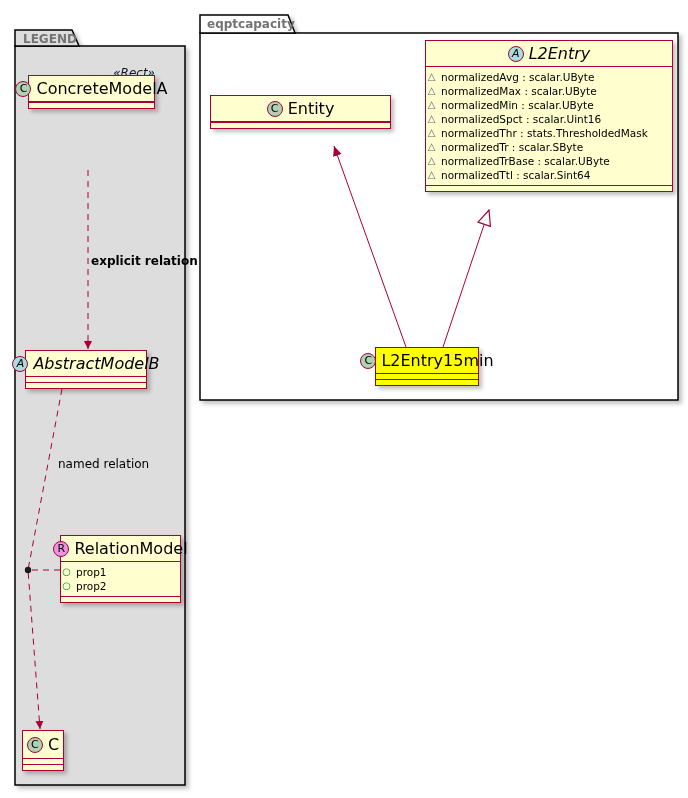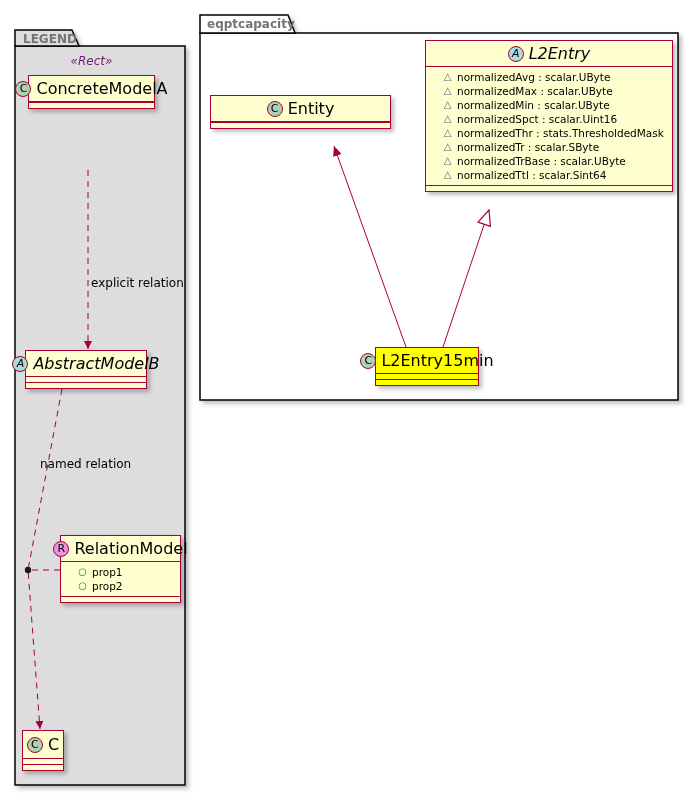--- a/index.html
+++ b/index.html
@@ -8,21 +8,21 @@
     font-family:"DejaVu Sans", sans-serif;overflow:hidden;
   }
   svg.layer{position:absolute;left:0;top:0;pointer-events:none;}
   #pkg-layer{z-index:0;}
   #edge-layer{z-index:3;}
 
   .pkg-title{
     position:absolute;z-index:1;font-size:12px;font-weight:bold;color:#737373;
   }
   .stereotype{
-    position:absolute;z-index:2;font-size:12px;font-style:italic;color:#701a75;text-align:center;
+    position:absolute;z-index:2;font-size:12px;font-style:italic;color:#0f172a;text-align:right;margin-top:12px;
   }
 
   .cls{
     position:absolute;z-index:2;background:#FEFECE;border:1px solid #A80036;
     box-shadow:3px 3px 4px rgba(0,0,0,0.25);box-sizing:border-box;
   }
   .cls.highlight{background:#FFFF00;}
   .cls-head{
     display:flex;align-items:center;justify-content:center;gap:5px;
     padding:3px 5px;border-bottom:1px solid #A80036;
@@ -30,21 +30,21 @@
   .cls-name{font-size:16px;color:#000;white-space:nowrap;}
   .it{font-style:italic;}
   .badge{
     width:16px;height:16px;border-radius:50%;border:1px solid #A80036;
     display:flex;align-items:center;justify-content:center;
     font-size:11px;color:#000;flex:0 0 16px;box-sizing:border-box;
   }
   .b-c{background:#ADD1B2;}
   .b-a{background:#A9DCDF;font-style:italic;}
   .b-r{background:#EB93DF;}
-  .cls-sec{padding:3px 16px;}
+  .cls-sec{padding:3px 0;}
   .prop{
     display:flex;align-items:center;gap:4px;height:14px;
     font-size:10.5px;color:#000;white-space:nowrap;
   }
   .pic{font-size:10px;line-height:10px;width:11px;text-align:center;flex:0 0 11px;}
   .pic-circle::before{content:"○";color:#0B8A3C;}
   .pic-square::before{content:"□";color:#C0392B;}
   .pic-diamond::before{content:"◇";color:#D68910;}
   .pic-triangle::before{content:"△";color:#5D6D7E;}
   .cls-strip{height:5px;border-top:1px solid #A80036;}
@@ -97,22 +97,22 @@
     <path d="M62,389 L28,570 L40,729" fill="none" stroke="#A80036" stroke-width="1" stroke-dasharray="6 5" marker-end="url(#arrow-sm)"></path>
 
     <path d="M60,570 L28,570" fill="none" stroke="#A80036" stroke-width="1" stroke-dasharray="6 5"></path>
     <circle cx="28" cy="570" r="3.2" fill="#1a1a1a"></circle>
 
     <path d="M406,347 L334,146" fill="none" stroke="#A80036" stroke-width="1" marker-end="url(#arrow-md)"></path>
 
     <path d="M443,347 L489,210" fill="none" stroke="#A80036" stroke-width="1" marker-end="url(#tri-open)"></path>
   </svg>
 
-  <div class="edge-label" style="left:91px;top:276px;">explicit relation</div>
-  <div class="edge-label" style="left:40px;top:457px;">named relation</div>
+  <div class="edge-label" style="left:91px;top:254px;font-weight:bold;">explicit relation</div>
+  <div class="edge-label" style="left:58px;top:457px;">named relation</div>
 
   <div class="cls" style="left:28px;top:75px;width:127px;">
     <div class="cls-head">
       <span class="badge b-c">C</span>
       <span class="cls-name">ConcreteModelA</span>
     </div>
     <div class="cls-strip"></div>
   </div>
 
   <div class="cls" style="left:25px;top:350px;width:122px;">

